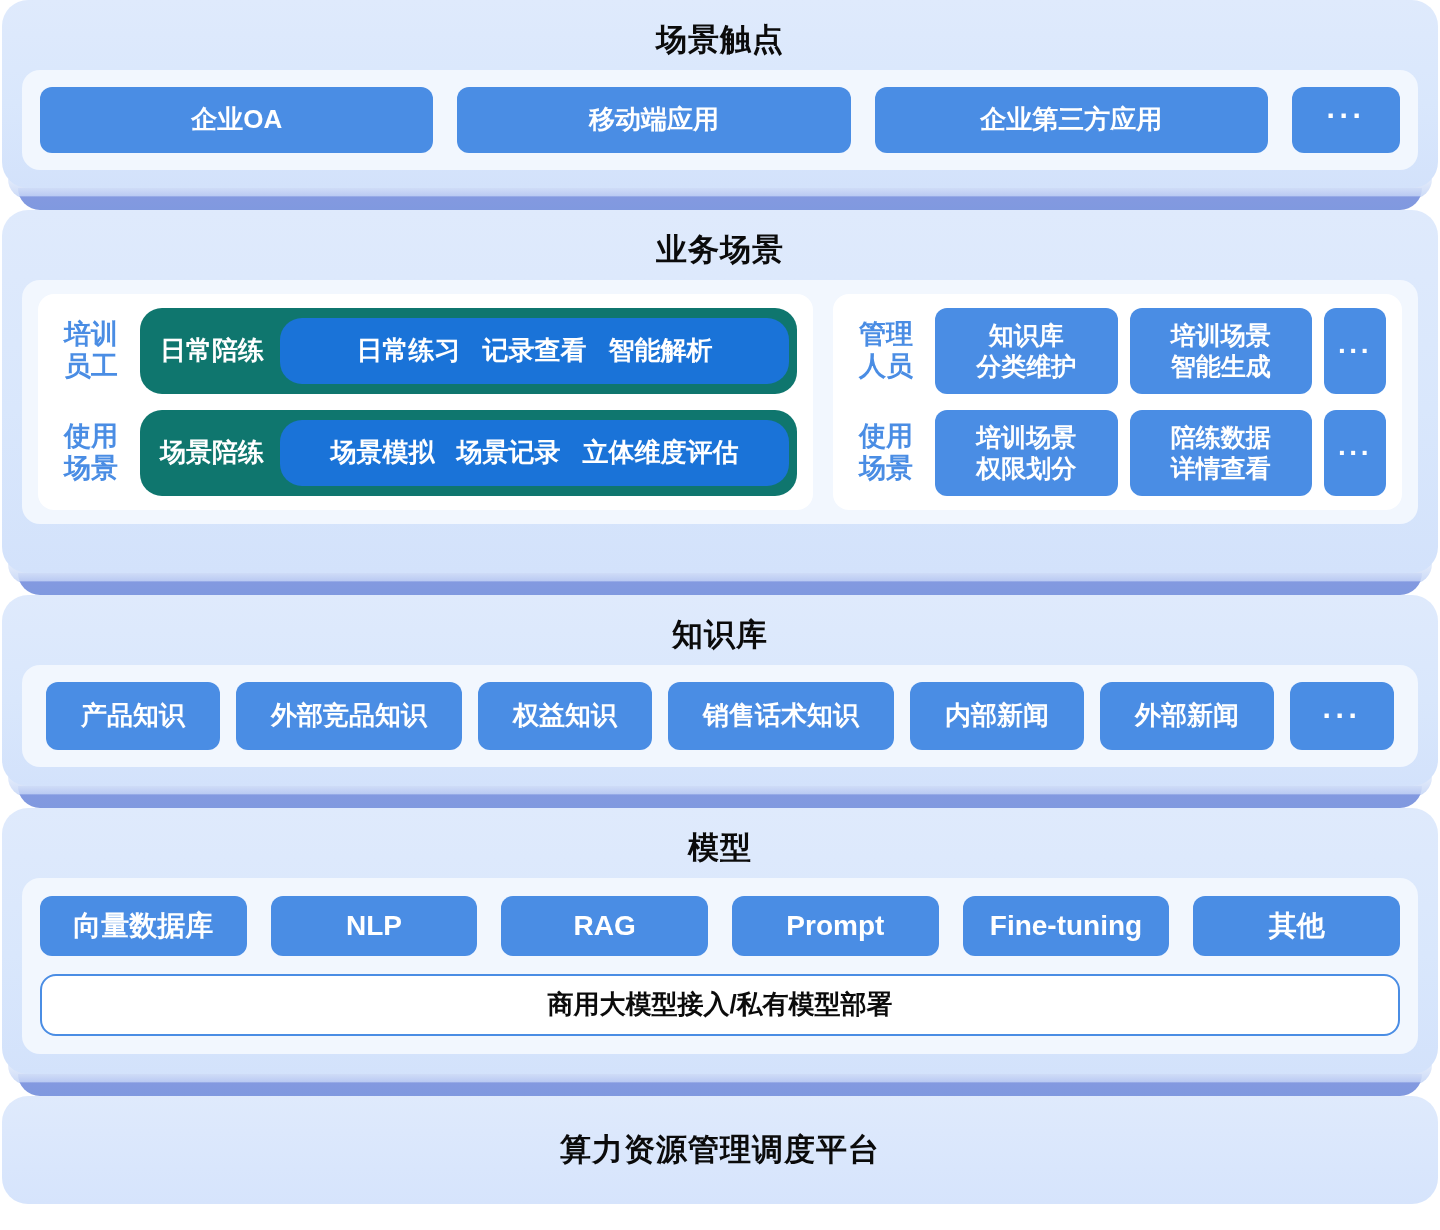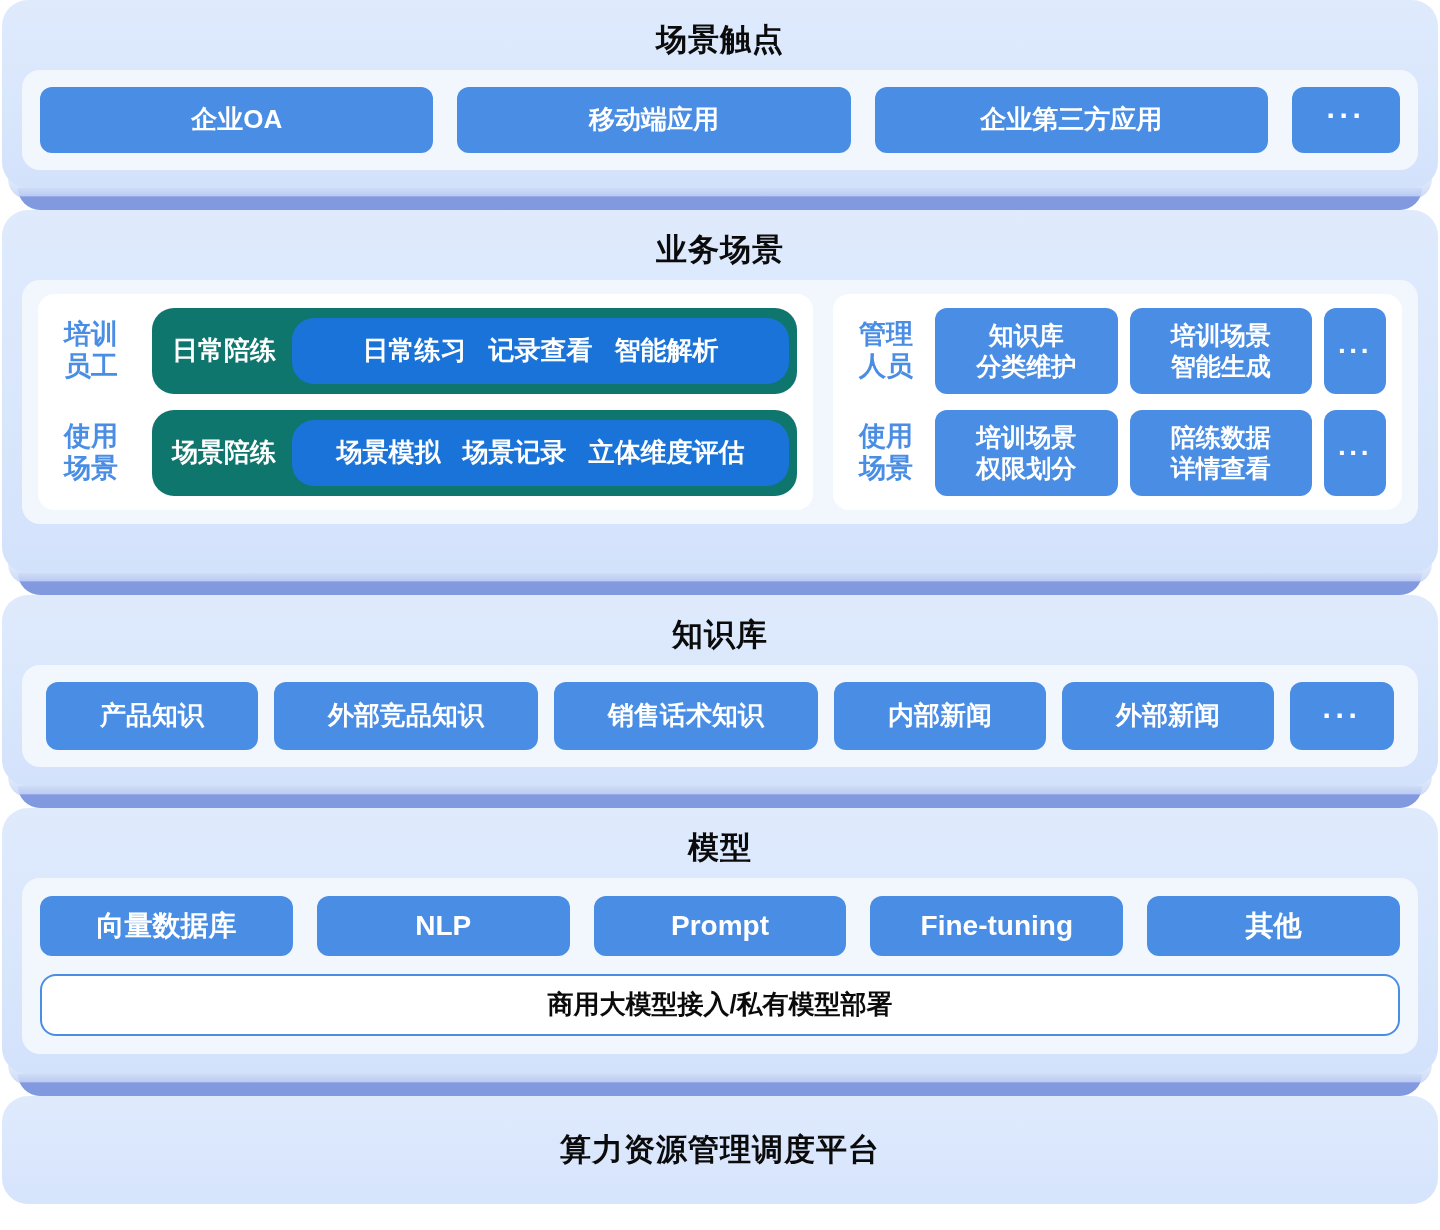--- a/index.html
+++ b/index.html
@@ -83,21 +83,21 @@
   .touch-row { display: flex; gap: 24px; }
   .touch-row .pill { height: 66px; }
   .touch-row .pill.grow { flex: 1 1 0; }
   .touch-row .pill.dots { flex: 0 0 108px; }
 
   
   .biz-wrap { display: flex; gap: 20px; }
   .biz-left  { flex: 0 0 775px; }
   .biz-right { flex: 1 1 auto; }
   .biz-rows { display: flex; flex-direction: column; gap: 16px; }
-  .biz-row { display: flex; align-items: center; gap: 24px; }
+  .biz-row { display: flex; align-items: center; gap: 12px; }
   .biz-label {
     flex: 0 0 74px;
     color: #4a8de4;
     font-size: 27px;
     font-weight: 700;
     line-height: 1.18;
     text-align: center;
     white-space: pre-line;
   }
   
@@ -276,38 +276,40 @@
 
   <div class="layer" style="height:213px;">
     <div class="slab2"></div>
     <div class="slab"></div>
     <div class="panel" style="height:191px;">
       <div class="panel-title">知识库</div>
       <div class="card" style="padding:17px 24px;">
         <div class="kb-row">
           <div class="pill grow">产品知识</div>
           <div class="pill grow">外部竞品知识</div>
+          <div class="pill grow">权益知识</div>
           <div class="pill grow">销售话术知识</div>
           <div class="pill grow">内部新闻</div>
           <div class="pill grow">外部新闻</div>
           <div class="pill dots">···</div>
         </div>
       </div>
     </div>
   </div>
 
   <div class="layer" style="height:288px;">
     <div class="slab2"></div>
     <div class="slab"></div>
     <div class="panel" style="height:266px;">
       <div class="panel-title">模型</div>
       <div class="card" style="padding:18px 18px;">
         <div class="model-row">
           <div class="pill">向量数据库</div>
           <div class="pill">NLP</div>
+          <div class="pill">RAG</div>
           <div class="pill">Prompt</div>
           <div class="pill">Fine-tuning</div>
           <div class="pill">其他</div>
         </div>
         <div class="model-box">商用大模型接入/私有模型部署</div>
       </div>
     </div>
   </div>
 
   <div class="layer" style="height:120px;">

